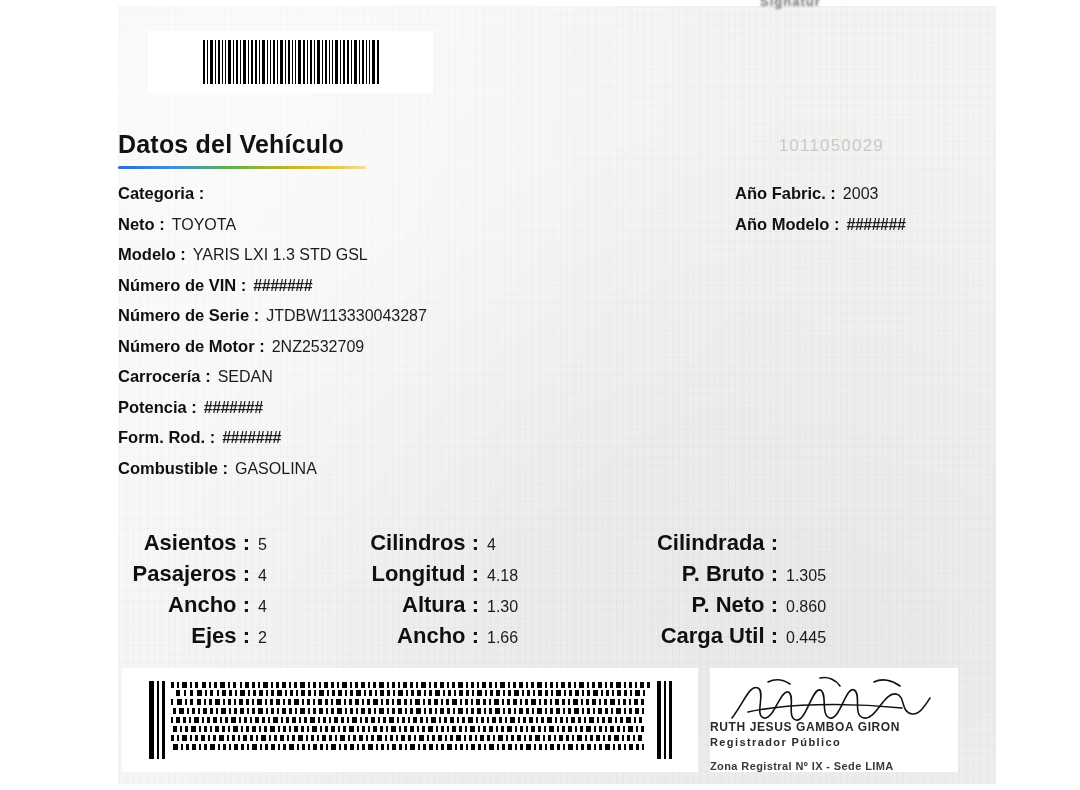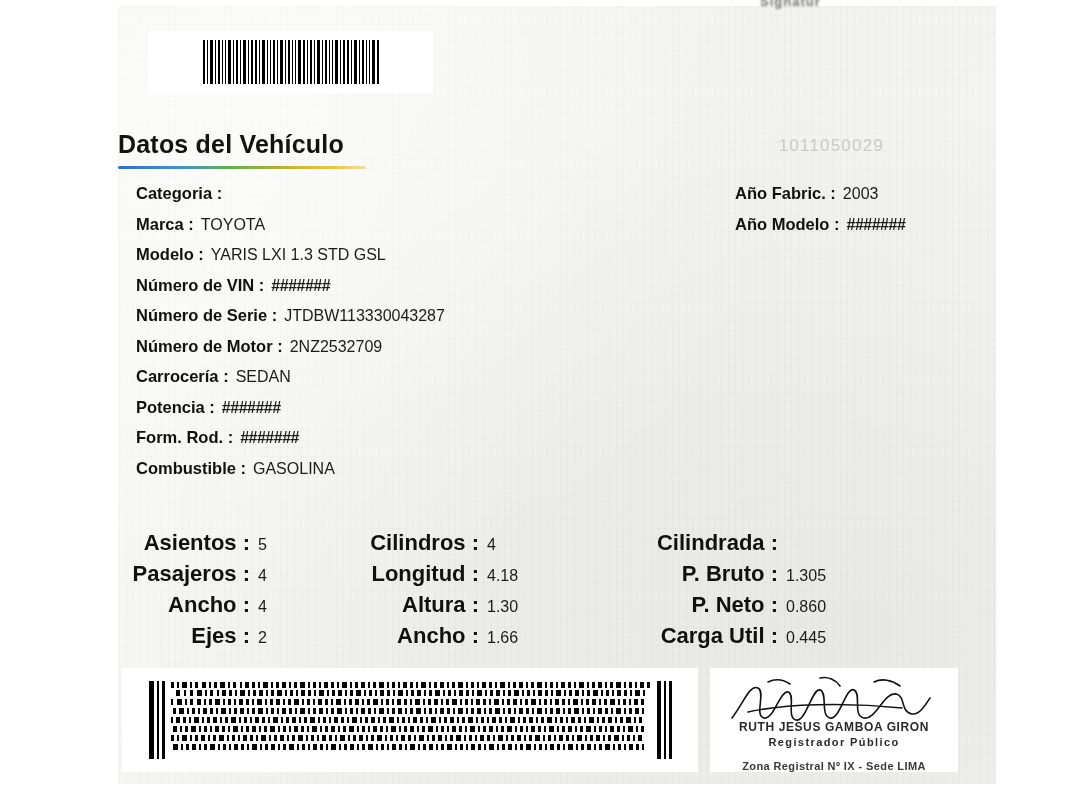--- a/index.html
+++ b/index.html
@@ -113,21 +113,21 @@
     position: absolute;
     right: 120px;
     top: 136px;
     font-size: 17px;
     color: #c9c9c7;
     letter-spacing: 1.2px;
   }
 
   .fields {
     position: absolute;
-    left: 136px;
+    left: 118px;
     top: 184px;
     width: 860px;
   }
   .field-row {
     display: flex;
     align-items: baseline;
     height: 30.5px;
   }
   .label {
     font-weight: bold;
@@ -218,21 +218,20 @@
     position: absolute;
     left: 14px;
     top: 6px;
     width: 218px;
     height: 58px;
   }
   .seal-line {
     position: absolute;
     left: 0;
     width: 248px;
-    text-align: center;
     font-weight: bold;
     color: #2a2a2a;
     filter: blur(0.6px);
     white-space: nowrap;
   }
   .seal-line.l1 { top: 52px; font-size: 12px; letter-spacing: 0.6px; }
   .seal-line.l2 { top: 68px; font-size: 11px; letter-spacing: 1.4px; }
   .seal-line.l3 { top: 92px; font-size: 11px; letter-spacing: 0.4px; color: #3a3a3a; }
 </style>
 </head>
@@ -305,21 +304,21 @@
   <div class="section-title">Datos del Vehículo</div>
   <div class="title-rule"></div>
   <div class="doc-number">1011050029</div>
 
   <div class="fields">
     <div class="field-row">
       <span class="label">Categoria :</span>
       <span class="value"></span>
     </div>
     <div class="field-row">
-      <span class="label">Marca :</span>
+      <span class="label">Neto :</span>
       <span class="value">TOYOTA</span>
     </div>
     <div class="field-row">
       <span class="label">Modelo :</span>
       <span class="value">YARIS LXI 1.3 STD GSL</span>
     </div>
     <div class="field-row">
       <span class="label">Número de VIN :</span>
       <span class="value masked">#######</span>
     </div>

